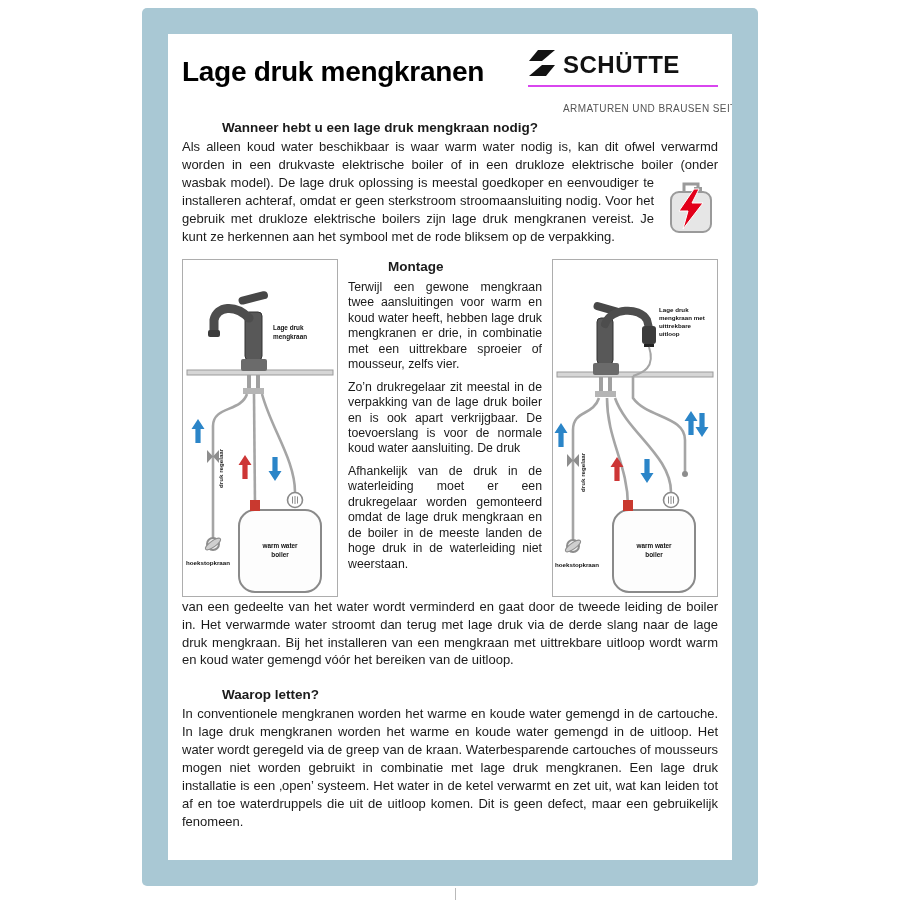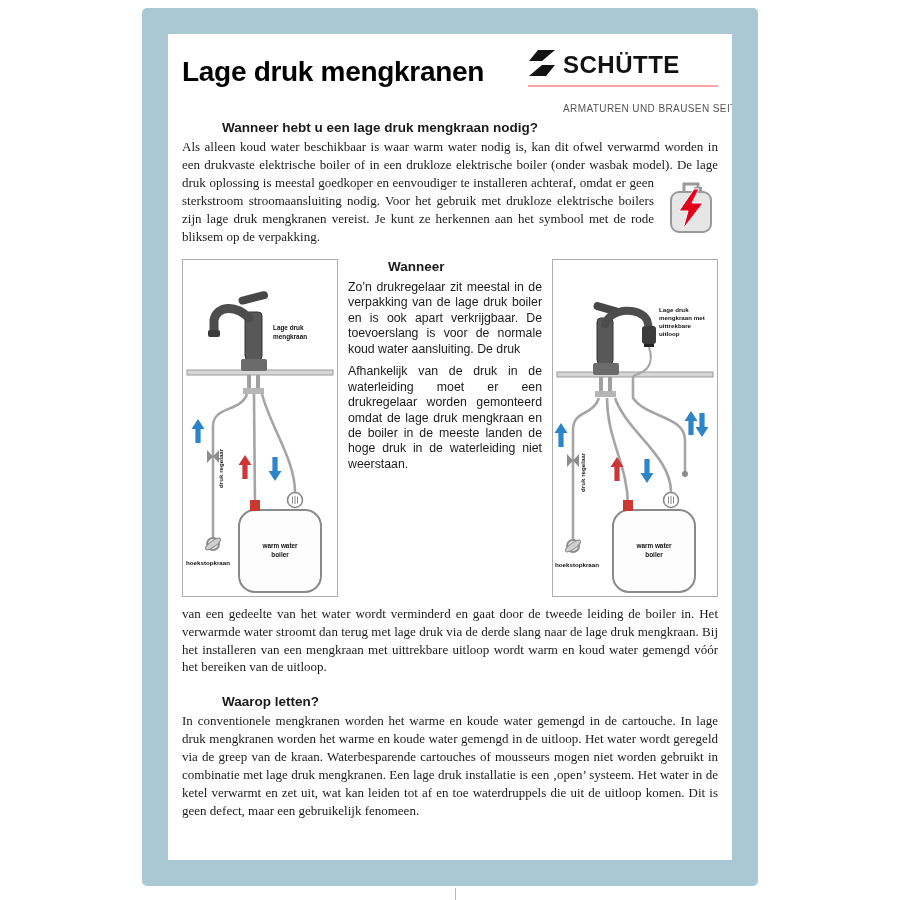--- a/index.html
+++ b/index.html
@@ -12,39 +12,39 @@
   .notch { position: absolute; background: #fff; }
 
   
   .frame { position: absolute; left: 142px; top: 8px; width: 616px; height: 878px; background: #a9c8d4; border-radius: 5px; }
   .sheet { position: absolute; left: 26px; top: 26px; width: 564px; height: 826px; background: #fff; padding: 8px 14px 0 14px; overflow: hidden; }
 
   
   header { display: flex; justify-content: space-between; align-items: flex-start; margin-top: 8px; height: 56px; }
   .title { font-size: 28px; font-weight: bold; letter-spacing: -0.3px; color: #000; padding-top: 6px; }
   .brand { width: 190px; }
-  .brand-top { display: flex; align-items: center; gap: 7px; border-bottom: 2px solid #fca5a5; padding-bottom: 5px; }
+  .brand-top { display: flex; align-items: center; gap: 7px; border-bottom: 2px solid #d946ef; padding-bottom: 5px; }
   .brand-name { font-size: 24px; font-weight: bold; letter-spacing: 0.5px; color: #121212; }
   .brand-tagline { font-size: 10px; letter-spacing: 0.4px; color: #555; margin-top: 16px; padding-left: 35px; white-space: nowrap; }
 
   .sec-heading { font-size: 13.5px; font-weight: bold; margin-bottom: 3px; margin-left: 40px; }
-  .body-text { font-size: 13px; line-height: 1.38; text-align: justify; hyphens: auto; font-family: Liberation Serif, serif; -webkit-hyphens: auto; }
+  .body-text { font-size: 13px; line-height: 1.38; text-align: justify; hyphens: auto; -webkit-hyphens: auto; }
 
   .section-need { margin-top: 14px; }
   .float-spacer { float: right; width: 0; height: 38px; }
   .boiler-icon { float: right; clear: right; width: 54px; height: 60px; margin: 0 0 4px 10px; }
 
   .middle { display: flex; gap: 6px; margin-top: 13px; }
   .fig { flex: 0 0 auto; border: 1px solid #adadad; background: #fff; }
   .fig svg { display: block; }
   .montage-col { flex: 1 1 auto; padding: 0 4px; }
   .montage-col .sec-heading { margin-bottom: 6px; }
   .montage-col p { font-size: 12.3px; line-height: 1.26; text-align: justify; hyphens: auto; -webkit-hyphens: auto; margin-bottom: 7px; }
 
-  .continuation { margin-top: 8px; }
+  .continuation { margin-top: 1px; }
   .section-attention { margin-top: 18px; }
 </style>
 </head>
 <body>
 
 <svg width="0" height="0" style="position:absolute" aria-hidden="true">
   <defs>
     <g id="arrow-up">
       <polygon points="0,-13 6.5,-3 2.6,-3 2.6,11 -2.6,11 -2.6,-3 -6.5,-3"></polygon>
     </g>
@@ -149,21 +149,22 @@
             <text x="97" y="288" font-size="6.4" font-weight="bold" text-anchor="middle" fill="#111">warm water</text>
             <text x="97" y="297" font-size="6.4" font-weight="bold" text-anchor="middle" fill="#111">boiler</text>
 
             <use href="#arrow-up" fill="#2b85c8" transform="translate(15,172)"></use>
             <use href="#arrow-up" fill="#cd3636" transform="translate(62,208)"></use>
             <use href="#arrow-up" fill="#2b85c8" transform="translate(92,208) rotate(180)"></use>
           </svg>
         </figure>
 
         <div class="montage-col">
-          <div class="sec-heading">Wanneer</div>
+          <div class="sec-heading">Montage</div>
+          <p>Terwijl een gewone mengkraan twee aansluitingen voor warm en koud water heeft, hebben lage druk mengkranen er drie, in combinatie met een uittrekbare sproeier of mousseur, zelfs vier.</p>
           <p>Zo’n drukregelaar zit meestal in de verpakking van de lage druk boiler en is ook apart verkrijgbaar. De toevoerslang is voor de normale koud water aansluiting. De druk</p>
           <p>Afhankelijk van de druk in de waterleiding moet er een drukregelaar worden gemonteerd omdat de lage druk mengkraan en de boiler in de meeste landen de hoge druk in de waterleiding niet weerstaan.</p>
         </div>
 
         <figure class="fig">
           <svg viewBox="0 0 164 336" width="164" height="336">
 
             <rect x="4" y="112" width="156" height="5" fill="#d6d6d6" stroke="#9b9b9b" stroke-width="1"></rect>
 
             <g>

